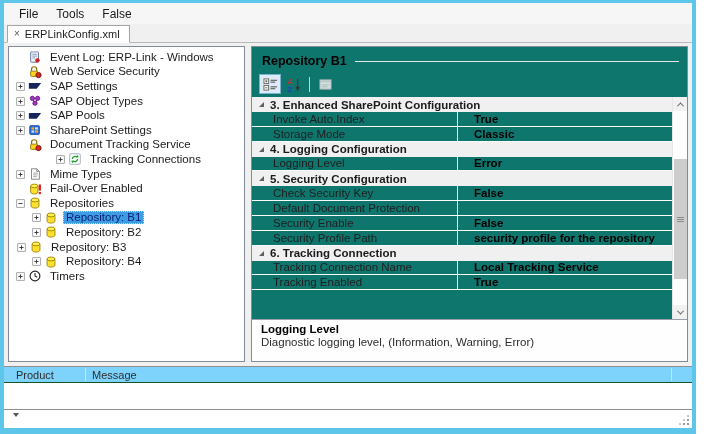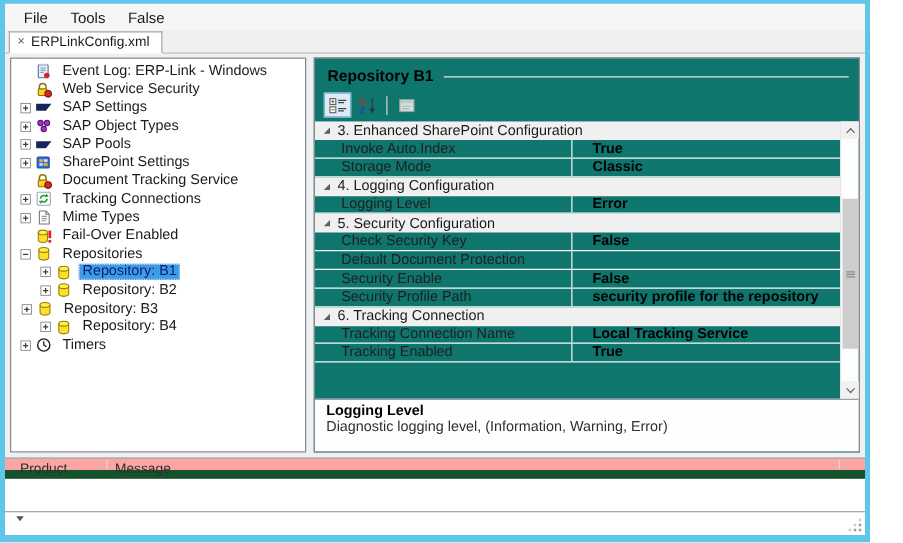--- a/index.html
+++ b/index.html
@@ -34,41 +34,41 @@
   .panel-title{ flex:0 0 auto; display:flex; align-items:center; gap:8px; padding:7px 8px 3px 10px; font-size:12.5px; font-weight:bold; color:#000;}
   .panel-title .rule{ flex:1; height:1px; background:#e6e6e6;}
   .pg-toolbar{ flex:0 0 auto; height:26px; display:flex; align-items:center; padding-left:7px;}
   .tbtn{ width:22px; height:20px; display:inline-flex; align-items:center; justify-content:center; border:1px solid transparent; margin-right:2px;}
   .tbtn svg{ width:15px; height:15px;}
   .tbtn.selected{ background:#dcebf7; border-color:#7ab0d4;}
   .tbtn.disabled{ opacity:.85;}
   .tsep{ width:1px; height:15px; background:#cfcfcf; margin:0 4px 0 2px;}
   .pg-body{ flex:1 1 auto; position:relative; min-height:0; overflow:hidden;}
   .pg-rows{ position:absolute; left:0; top:0; right:15px; bottom:0; overflow:hidden;}
-  .pg-cat{ height:15px; background:#f0f0f0; display:flex; align-items:center; font-size:11.5px; font-weight:normal; color:#1b1b1b;}
+  .pg-cat{ height:15px; background:#f0f0f0; display:flex; align-items:center; font-size:11.5px; font-weight:bold; color:#1b1b1b;}
   .cat-tri{ width:0; height:0; border-left:5px solid transparent; border-bottom:5px solid #5f5f5f; margin:0 6px 0 7px;}
   .pg-prop{ height:14.8px; display:flex; align-items:center; font-size:11.5px; border-bottom:1px solid #fafafa;}
   .pname{ width:206px; flex:0 0 auto; padding-left:21px; color:#1e1e1e; border-right:1px solid #efefef; height:100%; display:flex; align-items:center; white-space:nowrap; overflow:hidden;}
   .pvalue{ flex:1; padding-left:16px; font-weight:bold; color:#000; white-space:nowrap; overflow:hidden;}
   
   .pg-scrollbar{ position:absolute; top:0; right:0; bottom:0; width:15px; background:#fdfdfd; border-left:1px solid #e6e6e6;}
   .sb-btn{ position:absolute; left:0; width:15px; height:14px; background:#f1f1f1; display:flex; align-items:center; justify-content:center;}
   .sb-btn.up{ top:0;} .sb-btn.down{ bottom:0;}
   .chev{ width:5px; height:5px; border-left:1.4px solid #5d5d5d; border-top:1.4px solid #5d5d5d;}
   .chev.up{ transform:rotate(45deg) translate(1px,1px);}
   .chev.down{ transform:rotate(225deg) translate(1px,1px);}
   .sb-thumb{ position:absolute; left:1px; width:13px; top:62px; height:120px; background:#cdcdcd; display:flex; align-items:center; justify-content:center;}
   .sb-grip{ width:7px; height:1px; background:#8a8a8a; box-shadow:0 2px #8a8a8a, 0 -2px #8a8a8a;}
   
   .pg-desc{ flex:0 0 42px; border-top:1px solid #9aa0aa; padding:3px 9px; background:#fefefe;}
   .pg-desc-title{ font-size:11.5px; font-weight:bold; color:#000; margin-bottom:1px;}
   .pg-desc-text{ font-size:11.5px; color:#2e2e2e;}
   
   .output{ flex:0 0 62px; border-top:1px solid #8f8f8f; background:#f0f0f0; display:flex; flex-direction:column;}
-  .output-header{ height:16px; background:#fca5a5; border-bottom:7px solid #14532d; position:relative; flex:0 0 auto;text-decoration:underline;}
+  .output-header{ height:16px; background:#7dd3fc; border-bottom:1px solid #14532d; position:relative; flex:0 0 auto;text-decoration:underline;}
   .col-label{ position:absolute; top:2px; font-size:11px; color:#2e2e2e;}
   .col-product{ left:12px;} .col-message{ left:88px;}
   .col-div{ position:absolute; top:1px; bottom:1px; width:1px; background:#dcdcdc;}
   .col-div.d1{ left:81px;} .col-div.d2{ right:20px;}
   .output-list{ flex:0 0 27px; background:#ffffff; border-bottom:1px solid #8f8f8f;}
   .output-combo{ flex:1; background:#ffffff; position:relative;}
   .combo-arrow{ position:absolute; left:9px; top:3px; width:0; height:0; border-left:3.5px solid transparent; border-right:3.5px solid transparent; border-top:4px solid #555;}
   .resize-grip{ position:absolute; right:3px; bottom:3px; width:2px; height:2px; background:#9a9a9a;
     box-shadow:-4px 0 #9a9a9a, -8px 0 #c9c9c9, 0 -4px #9a9a9a, -4px -4px #c9c9c9, 0 -8px #c9c9c9;}
 </style>
@@ -182,21 +182,21 @@
           <span class="exp"></span>
           <span class="ticon">
             <svg viewBox="0 0 16 16">
               <path d="M4 7V5a3 3 0 0 1 6 0v2" fill="none" stroke="#8f7400" stroke-width="1.4"></path>
               <rect x="3" y="7" width="8" height="6" rx="1" fill="#ffd21e" stroke="#8f7400"></rect>
               <circle cx="12" cy="11.5" r="3" fill="#d42a1e" stroke="#7c0f08"></circle>
             </svg>
           </span>
           <span class="tree-label">Document Tracking Service</span>
         </div>
-        <div class="tree-row" style="padding-left: 6px;">
+        <div class="tree-row" style="padding-left: 6px; justify-content: center;">
           <span class="exp">
             <svg viewBox="0 0 16 16">
               <rect x="2.5" y="2.5" width="11" height="11" fill="#fff" stroke="#828282"></rect>
               <path d="M5 8h6M8 5v6" stroke="#3a3a3a" stroke-width="1.4" fill="none"></path>
             </svg>
           </span>
           <span class="ticon">
             <svg viewBox="0 0 16 16">
               <rect x="2" y="2" width="12" height="12" rx="1" fill="#fff" stroke="#9aa7b8"></rect>
               <path d="M5 8a3 3 0 0 1 5-2.2" fill="none" stroke="#1d9e2f" stroke-width="1.5"></path>

